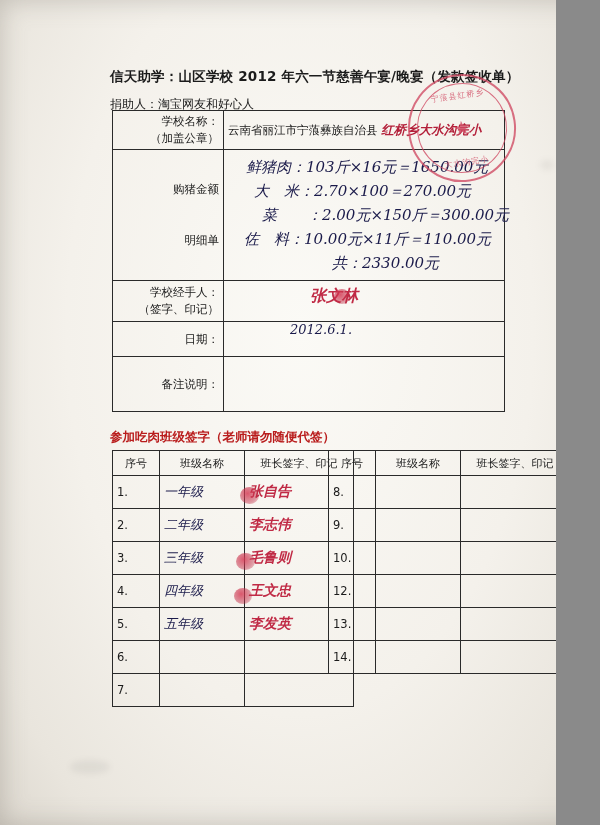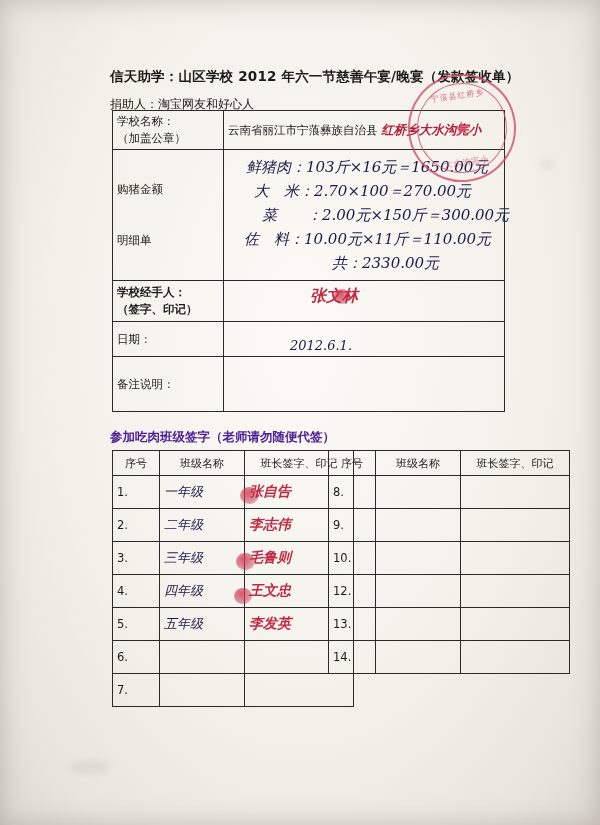--- a/index.html
+++ b/index.html
@@ -8,21 +8,21 @@
     background: #8a8a8a;
   }
   body {
     width: 600px;
     height: 825px;
     overflow: hidden;
     font-family: "DejaVu Sans", sans-serif;
   }
   .page {
     position: relative;
-    width: 600px;
+    width: 556px;
     height: 825px;
     background: #f3f0ea;
     overflow: hidden;
   }
   
   .paper {
     position: absolute;
     left: 0; top: 0;
     width: 600px; height: 825px;
     background:
@@ -56,42 +56,42 @@
     left: 110px; top: 96px;
     font-size: 12px;
     color: #1b1b1b;
     white-space: nowrap;
   }
   .section-title {
     position: absolute;
     left: 110px; top: 429px;
     font-size: 12.5px;
     font-weight: bold;
-    color: #4c1d95;
+    color: #b91c1c;
     white-space: nowrap;
   }
 
   
   .tbl {
     position: absolute;
     border-collapse: collapse;
     font-size: 11.5px;
     color: #1b1b1b;
   }
   .tbl td {
     border: 1px solid #2a2a2a;
     vertical-align: middle;
     padding: 2px 4px;
   }
   #main-table {
     left: 112px;
     top: 110px;
   }
   .lbl {
-    text-align: left;
+    text-align: right;
     line-height: 1.45;
     font-size: 11.5px;
   }
   .lbl .l2 { display: block; }
   .val {
     position: relative;
   }
   .hand-ink {
     font-family: "DejaVu Serif", serif;
     color: #1a1a4a;
@@ -111,21 +111,21 @@
     height: 118px;
   }
   .money-lines .ln {
     position: absolute;
     white-space: nowrap;
     font-size: 15px;
   }
 
   .date-hand {
     position: absolute;
-    left: 66px; top: 16px;
+    left: 66px; top: 0;
     font-size: 13px;
     color: #1a1a4a;
     font-family: "DejaVu Serif", serif;
     font-style: italic;
   }
 
   
   .sig-red {
     position: absolute;
     font-family: "DejaVu Serif", serif;
@@ -268,21 +268,21 @@
             <div class="ln hand-ink" style="left:18px; top:2px;">鲜猪肉：103斤×16元＝1650.00元</div>
             <div class="ln hand-ink" style="left:26px; top:26px;">大　米：2.70×100＝270.00元</div>
             <div class="ln hand-ink" style="left:34px; top:50px;">菜　　：2.00元×150斤＝300.00元</div>
             <div class="ln hand-ink" style="left:16px; top:74px;">佐　料：10.00元×11斤＝110.00元</div>
             <div class="ln hand-ink" style="left:104px;top:98px;text-align:center;">共：2330.00元</div>
           </div>
         </td>
       </tr>
 
       <tr>
-        <td class="lbl" style="height:36px;font-weight:bold;">
+        <td class="lbl" style="height:36px;">
           <span>学校经手人：</span>
           <span class="l2">（签字、印记）</span>
         </td>
         <td class="val" style="height:36px;position:relative;">
           <span class="sig-red" style="left:86px;top:5px;">张文林</span>
           <span class="ink-dot" style="left:110px;top:8px;width:16px;height:15px;"></span>
         </td>
       </tr>
 
       <tr>

